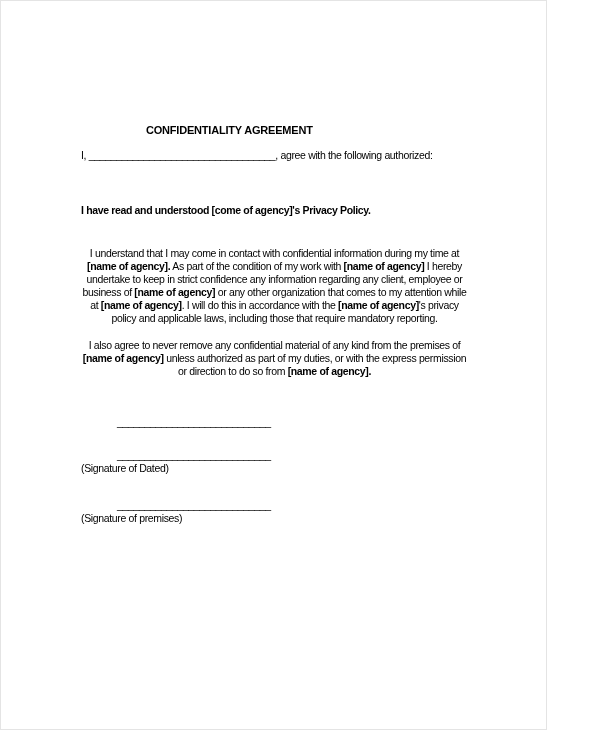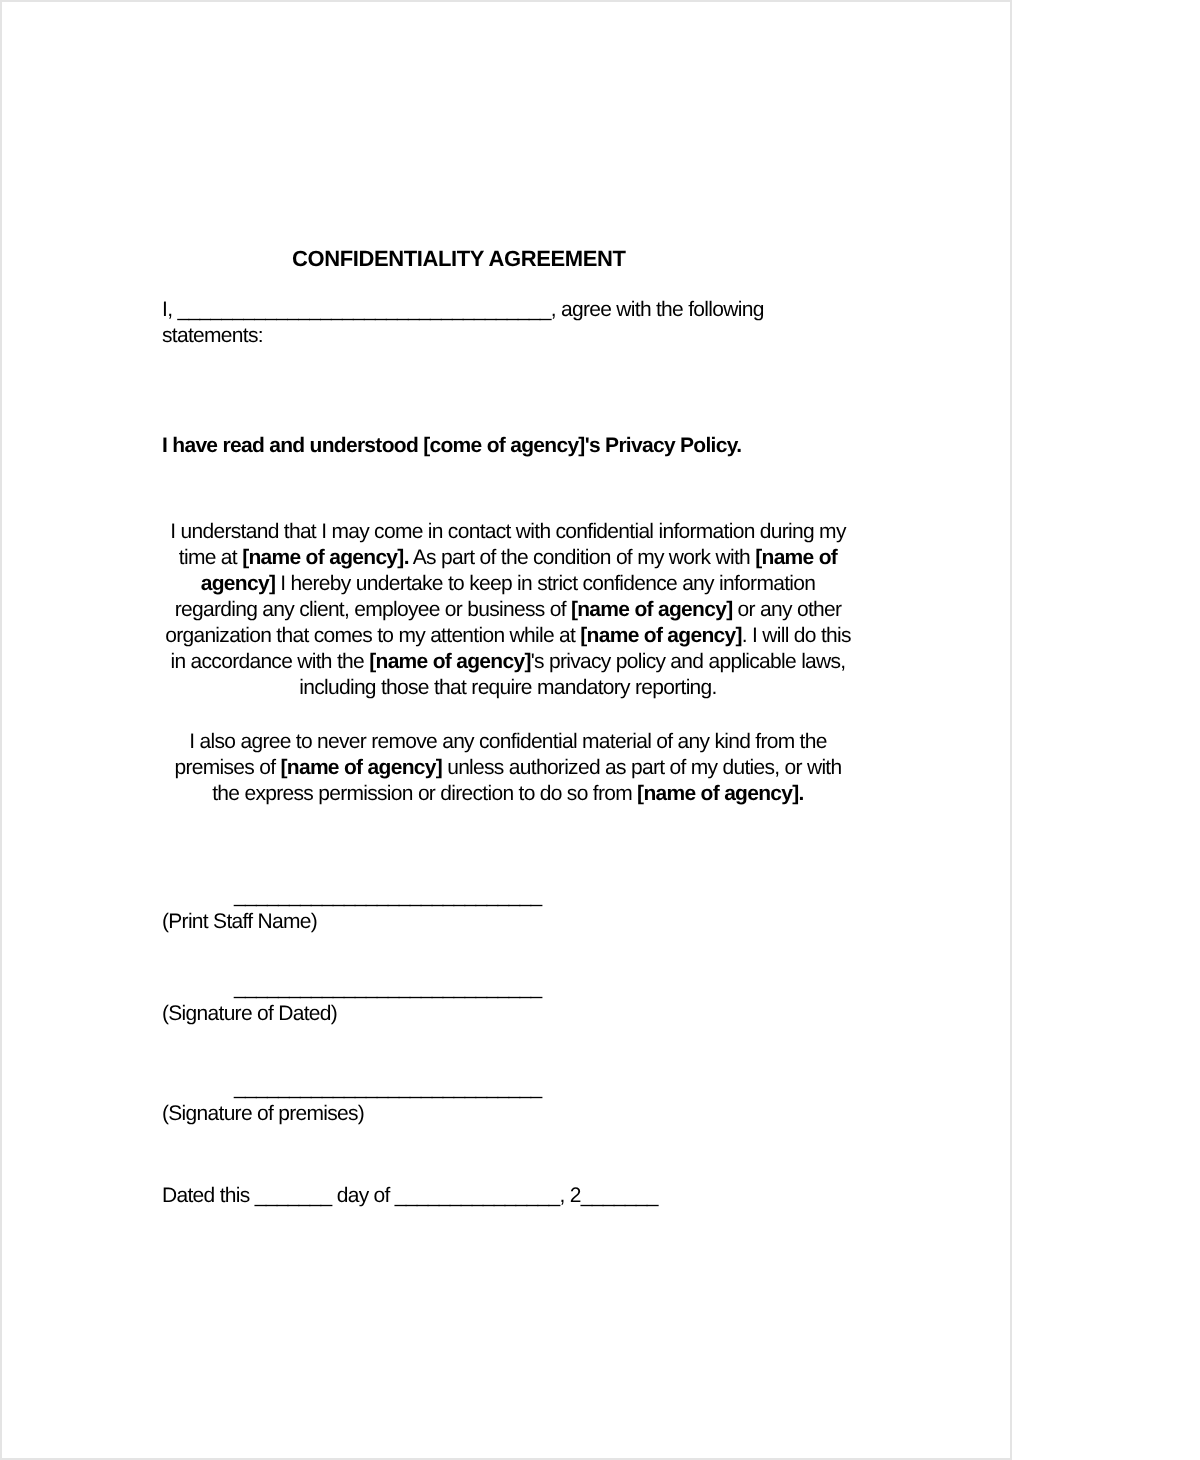--- a/index.html
+++ b/index.html
@@ -1,21 +1,21 @@
 <!DOCTYPE html>
 <html><head>
 <meta charset="utf-8">
 <style>
   html, body {
     margin: 0;
     padding: 0;
     background: #ffffff;
   }
   .page {
-    width: 506px;
+    width: 547px;
     height: 730px;
     box-sizing: border-box;
     background: #ffffff;
     border: 1px solid #e4e4e4;
     font-family: "Liberation Sans", sans-serif;
     color: #000000;
     overflow: hidden;
     position: relative;
   }
   .content {
@@ -76,39 +76,37 @@
   }
 </style>
 </head>
 <body>
 
 <div class="page">
   <div class="content">
 
     <h1 class="title">CONFIDENTIALITY AGREEMENT</h1>
 
-    <p class="intro">I, __________________________________, agree with the following statements:</p>
+    <p class="intro">I, __________________________________, agree with the following authorized:</p>
 
     <p class="statement">I have read and understood [come of agency]'s Privacy Policy.</p>
 
     <p class="para"><span>I understand that I may come in contact with confidential information during my time at </span><span style="font-weight: bold;">[name of agency].</span><span> As part of the condition of my work with </span><span style="font-weight: bold;">[name of agency]</span><span> I hereby undertake to keep in strict confidence any information regarding any client, employee or business of </span><span style="font-weight: bold;">[name of agency]</span><span> or any other organization that comes to my attention while at </span><span style="font-weight: bold;">[name of agency]</span><span>. I will do this in accordance with the </span><span style="font-weight: bold;">[name of agency]</span><span>'s privacy policy and applicable laws, including those that require mandatory reporting.</span></p>
 
     <p class="para second"><span>I also agree to never remove any confidential material of any kind from the premises of </span><span style="font-weight: bold;">[name of agency]</span><span> unless authorized as part of my duties, or with the express permission or direction to do so from </span><span style="font-weight: bold;">[name of agency].</span></p>
 
     <div class="sig-block first">
       <div class="sig-line">____________________________</div>
-      <div class="sig-label">(Print Staff Name)</div>
     </div>
 
     <div class="sig-block middle">
       <div class="sig-line">____________________________</div>
       <div class="sig-label">(Signature of Dated)</div>
     </div>
 
     <div class="sig-block last">
       <div class="sig-line">____________________________</div>
       <div class="sig-label">(Signature of premises)</div>
     </div>
 
-    <p class="dated">Dated this _______ day of _______________, 2_______</p>
 
   </div>
 </div>
 
 </body></html>

